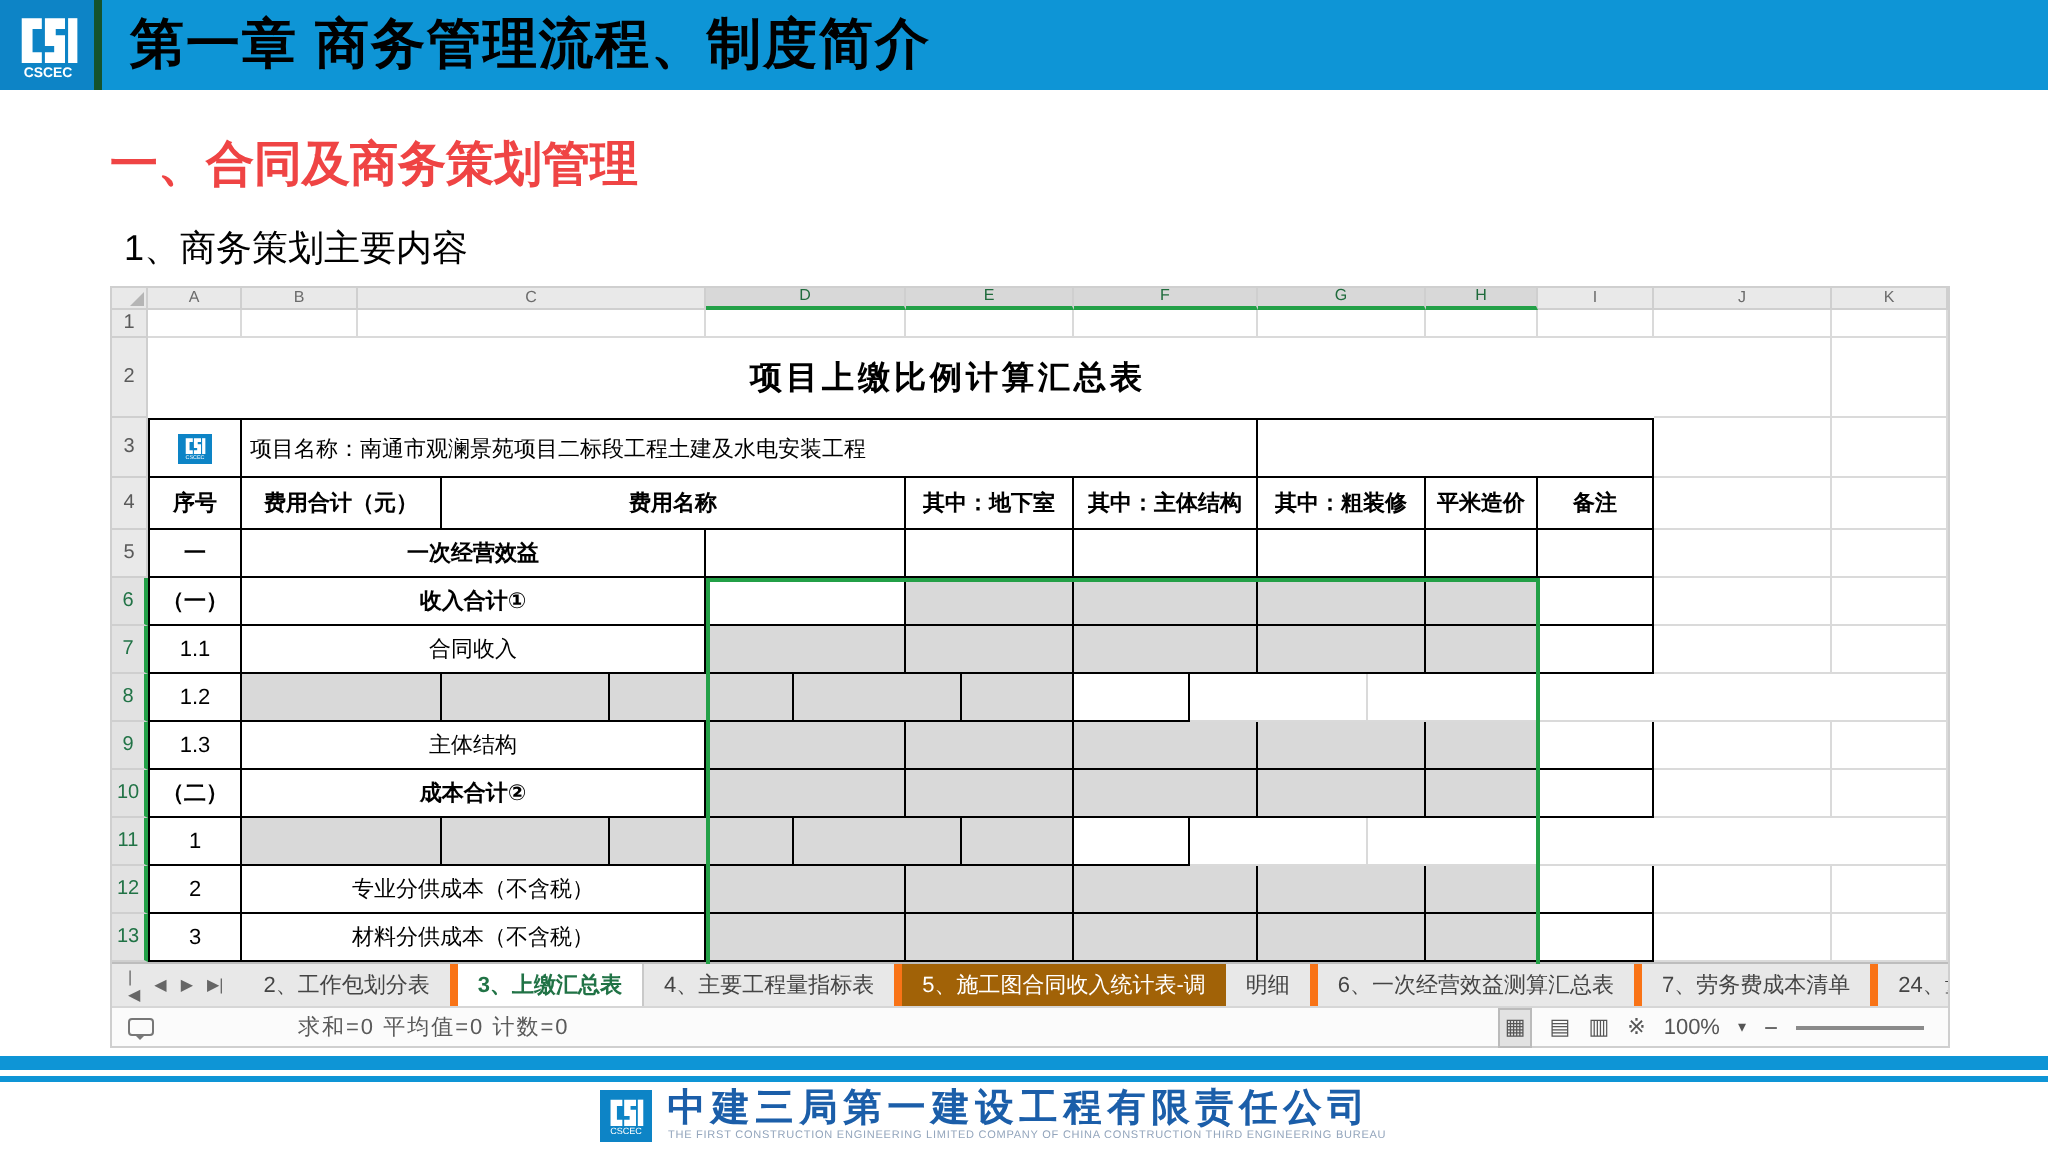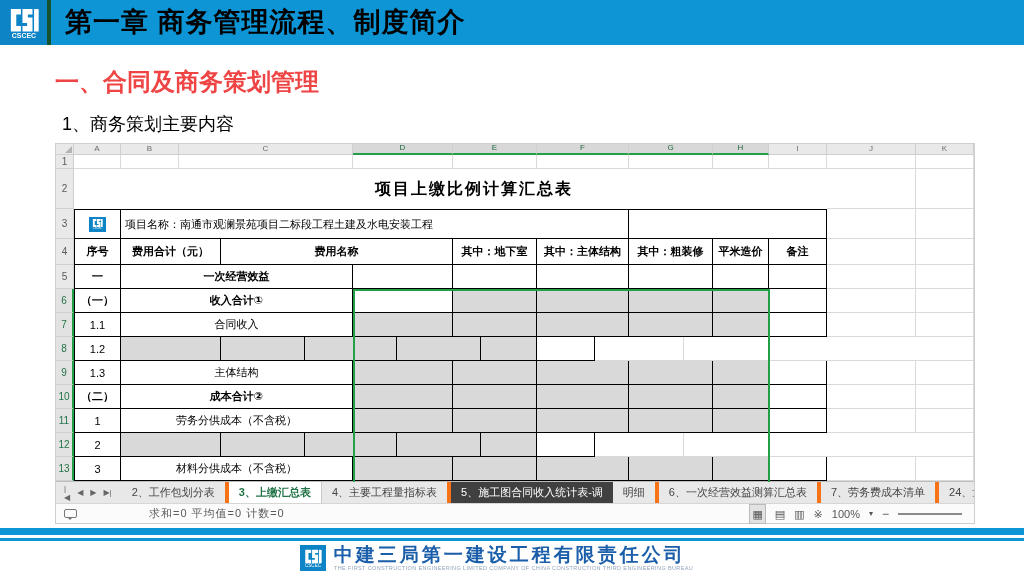--- a/index.html
+++ b/index.html
@@ -57,21 +57,21 @@
 
   .cell-logo { display:flex; align-items:center; justify-content:center; }
   .mini-logo { width:17px; height:15px; background:#0D84C6; display:flex; align-items:center; justify-content:center; }
 
   
   #tabbar { height:22px; background:#E8E8E8; border-top:1px solid #bdbdbd; display:flex; align-items:stretch; overflow:hidden; font-size:11px; color:#444; }
   .nav { display:flex; align-items:center; gap:7px; padding:0 10px 0 8px; color:#666; font-size:8px; }
   .navbtn { cursor:default; }
   .tab { display:flex; align-items:center; padding:0 10px; border-right:4px solid #f97316; white-space:nowrap; }
   .tab-active { background:#fff; color:#217346; font-weight:bold; border-right:1px solid #c9c9c9; }
-  .tab-purple { background:#404040; color:#fff; border-right:none; }
+  .tab-purple { background:#a16207; color:#fff; border-right:none; }
 
   
   #statusbar { height:20px; background:#FBFBFB; border-top:1px solid #d6d6d6; display:flex; align-items:center; font-size:11px; color:#5a5a5a; }
   .bubble { width:13px; height:9px; border:1px solid #777; border-radius:2px; margin-left:8px; position:relative; }
   .bubble::after { content:""; position:absolute; left:2px; bottom:-3px; border-left:3px solid transparent; border-right:3px solid transparent; border-top:3px solid #777; }
   #status-summary { margin-left:72px; letter-spacing:1px; }
   .status-right { margin-left:auto; display:flex; align-items:center; gap:9px; padding-right:12px; color:#555; }
   .vicon { font-size:11px; line-height:18px; }
   .vicon-box { background:#e2e2e2; border:1px solid #bbb; padding:0 2px; }
   .zoom-slider { width:64px; height:2px; background:#8a8a8a; }
@@ -256,33 +256,33 @@
         <div class="cell c-f blk sel"></div>
         <div class="cell c-g blk sel"></div>
         <div class="cell c-h blk sel"></div>
         <div class="cell c-i blk"></div>
         <div class="cell c-j"></div>
         <div class="cell c-k"></div>
       </div>
       <div class="srow r-body">
         <div class="rh c-rh rh-sel">11</div>
         <div class="cell c-a blk blk-left tc">1</div>
-        <div class="cell c-bc blk tc">劳务分供成本（不含税）</div>
         <div class="cell c-d blk sel"></div>
         <div class="cell c-e blk sel"></div>
         <div class="cell c-f blk sel"></div>
         <div class="cell c-g blk sel"></div>
         <div class="cell c-h blk sel"></div>
         <div class="cell c-i blk"></div>
         <div class="cell c-j"></div>
         <div class="cell c-k"></div>
       </div>
       <div class="srow r-body">
         <div class="rh c-rh rh-sel">12</div>
         <div class="cell c-a blk blk-left tc">2</div>
+        <div class="cell c-bc blk tc">专业分供成本（不含税）</div>
         <div class="cell c-d blk sel"></div>
         <div class="cell c-e blk sel"></div>
         <div class="cell c-f blk sel"></div>
         <div class="cell c-g blk sel"></div>
         <div class="cell c-h blk sel"></div>
         <div class="cell c-i blk"></div>
         <div class="cell c-j"></div>
         <div class="cell c-k"></div>
       </div>
       <div class="srow r-body">

